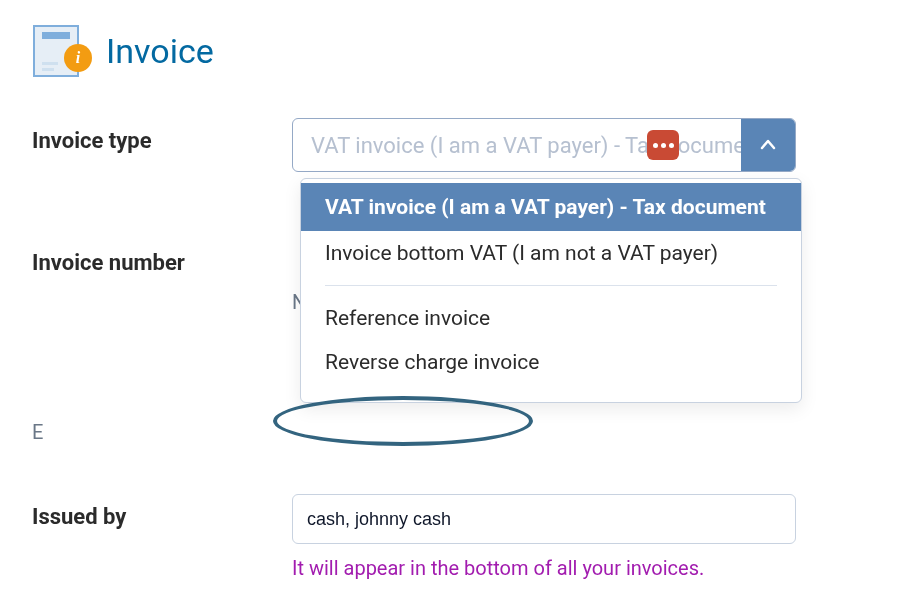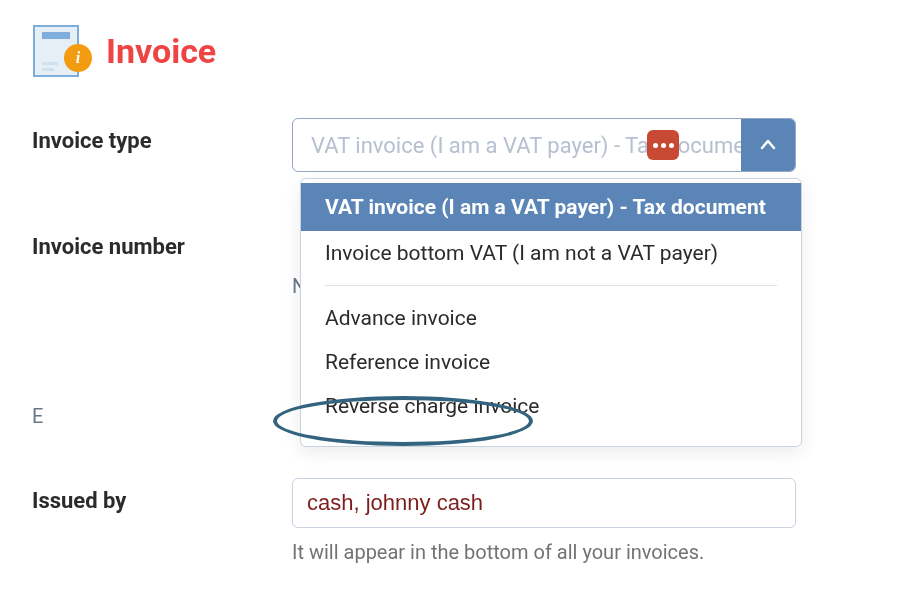--- a/index.html
+++ b/index.html
@@ -41,28 +41,28 @@
       align-items: center;
       justify-content: center;
       font-family: Georgia, serif;
       font-style: italic;
       font-weight: bold;
       color: #fff;
       font-size: 16px;
     }
     .page-title {
       font-size: 34px;
-      font-weight: 700;
-      color: #ef4444;
+      font-weight: 400;
+      color: #0369a1;
       text-align: center;
     }
     .form-row {
       display: flex;
       align-items: flex-start;
-      margin-bottom: 52px;
+      margin-bottom: 68px;
       position: relative;
     }
     .form-row.tight { margin-bottom: 36px; }
     .label-col {
       width: 260px;
       padding-top: 10px;
       font-size: 22px;
       font-weight: 700;
       color: #2b2b2b;
     }
@@ -170,26 +170,26 @@
     .n-peek {
       color: #6a7787;
       font-size: 20px;
     }
     .issued-input {
       width: 100%;
       height: 50px;
       border: 1px solid #c8d2e0;
       border-radius: 6px;
       padding: 0 14px;
-      font-size: 22px;
-      color: #7f1d1d;
+      font-size: 18px;
+      color: #0f172a;
     }
     .helper-text {
       font-size: 20px;
-      color: #737373;
+      color: #a21caf;
       margin-top: 12px;
     }
     .highlight-oval {
       position: absolute;
       border: 4px solid #33647f;
       border-radius: 50%;
       width: 260px;
       height: 50px;
       left: -28px;
       top: 217px;
@@ -234,21 +234,20 @@
           <svg width="20" height="20" viewBox="0 0 20 20">
             <polyline points="4,13 10,6 16,13" fill="none" stroke="#ffffff" stroke-width="2.5" stroke-linecap="round" stroke-linejoin="round"></polyline>
           </svg>
         </div>
       </div>
 
       <div class="dropdown">
         <div class="dropdown-item selected">VAT invoice (I am a VAT payer) - Tax document</div>
         <div class="dropdown-item">Invoice bottom VAT (I am not a VAT payer)</div>
         <div class="dropdown-divider"></div>
-        <div class="dropdown-item">Advance invoice</div>
         <div class="dropdown-item">Reference invoice</div>
         <div class="dropdown-item">Reverse charge invoice</div>
         <div class="highlight-oval"></div>
       </div>
     </div>
   </div>
 
   <div class="form-row tight" style="margin-bottom:70px;">
     <div class="label-col">Invoice number</div>
     <div class="input-col">

